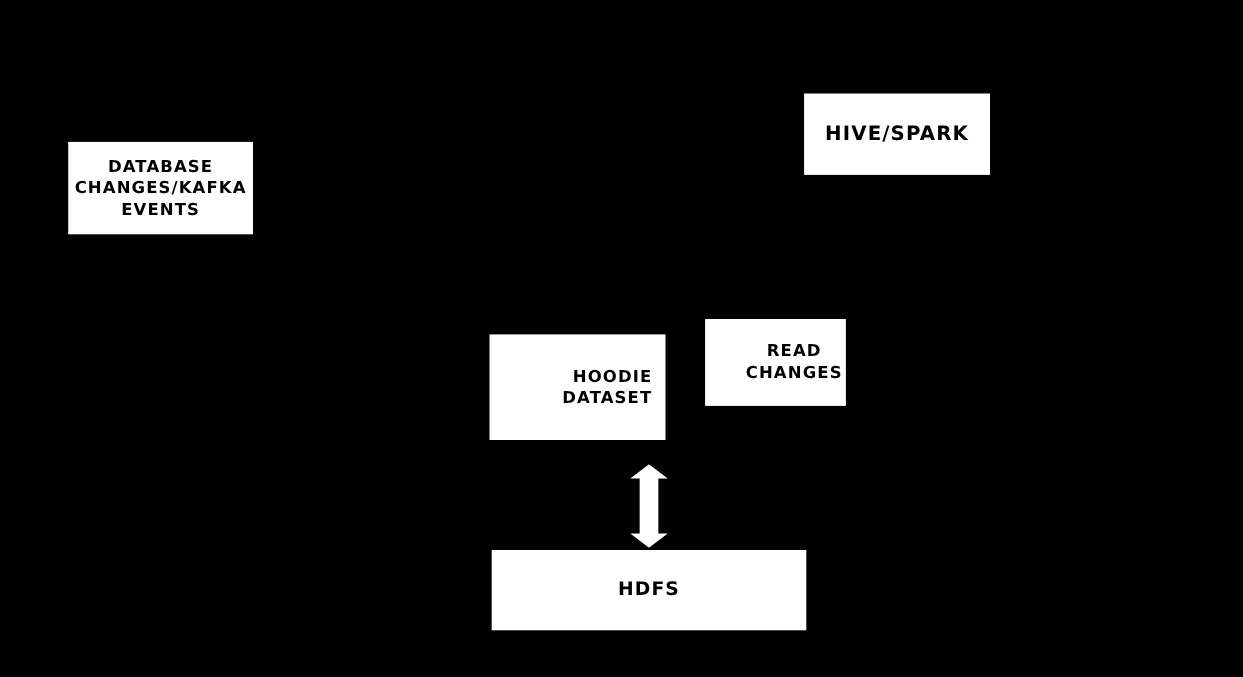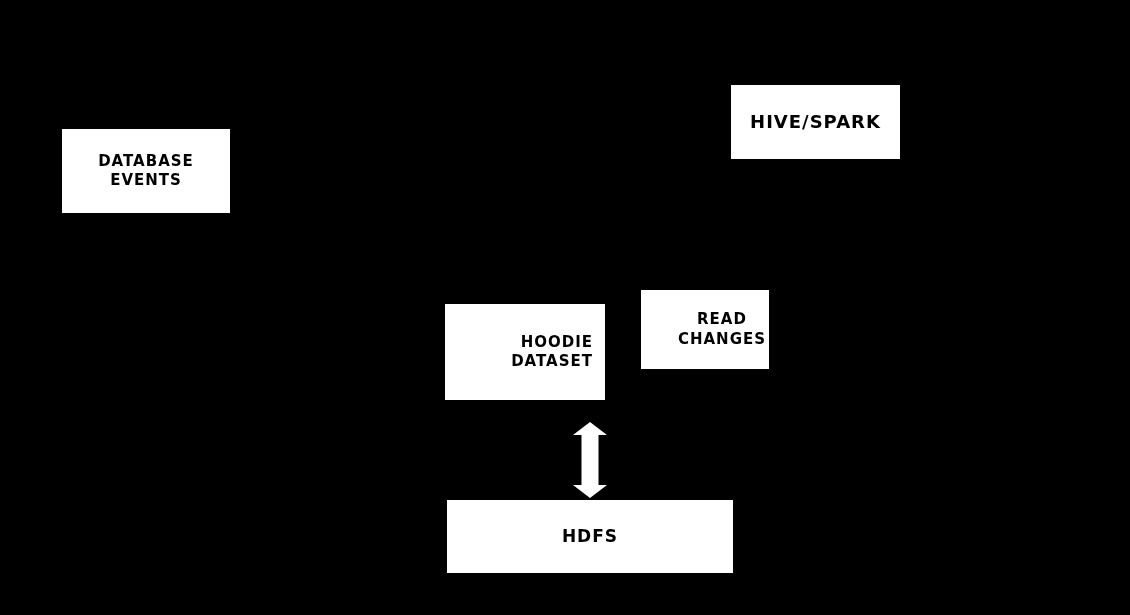--- a/index.html
+++ b/index.html
@@ -61,20 +61,21 @@
   }
   .arrow-wrap svg { display: block; }
 </style>
 </head>
 <body>
 
 <div class="stage">
 
   <div class="node marker n-database">
     <span class="ln">DATABASE</span>
+    <span class="ln">CHANGES/KAFKA</span>
     <span class="ln">EVENTS</span>
   </div>
 
 
   <div class="node comic n-hive">
     <span class="ln">HIVE/SPARK</span>
   </div>
 
 
   <div class="node marker n-hoodie">

